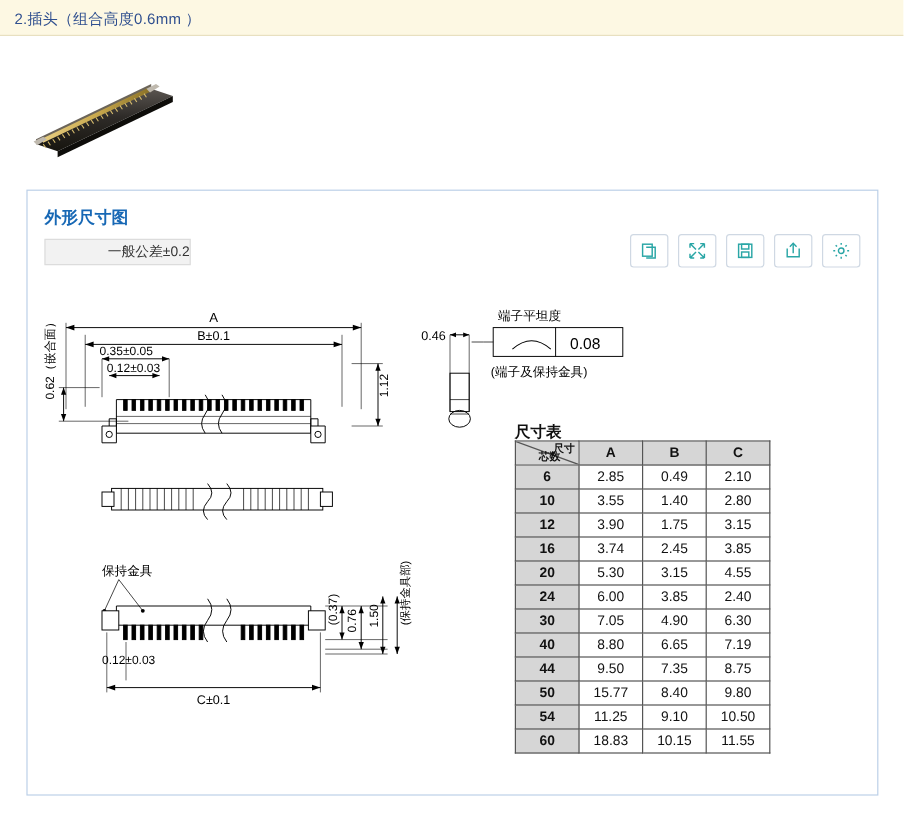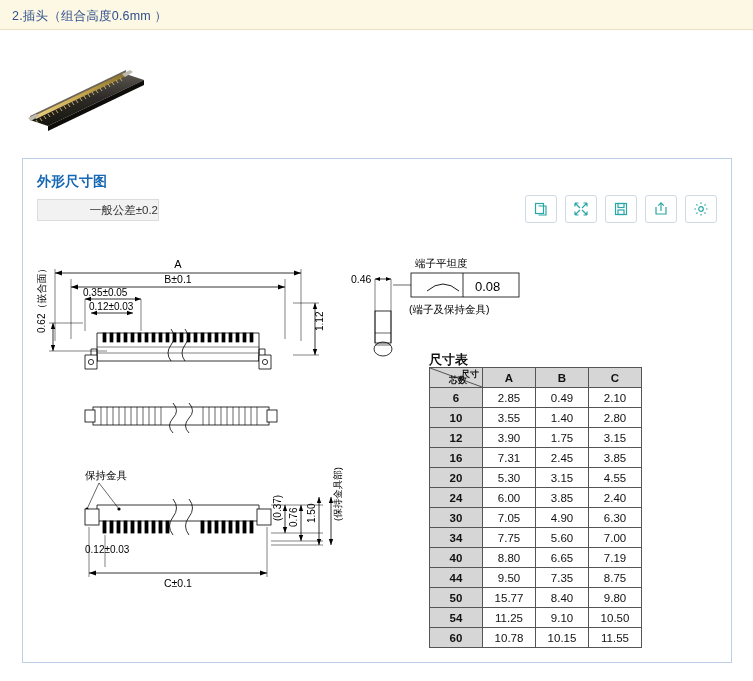--- a/index.html
+++ b/index.html
@@ -490,21 +490,21 @@
         <td>2.80</td>
       </tr>
       <tr>
         <td class="rowhead">12</td>
         <td>3.90</td>
         <td>1.75</td>
         <td>3.15</td>
       </tr>
       <tr>
         <td class="rowhead">16</td>
-        <td>7.31</td>
+        <td>3.74</td>
         <td>2.45</td>
         <td>3.85</td>
       </tr>
       <tr>
         <td class="rowhead">20</td>
         <td>5.30</td>
         <td>3.15</td>
         <td>4.55</td>
       </tr>
       <tr>
@@ -513,26 +513,20 @@
         <td>3.85</td>
         <td>2.40</td>
       </tr>
       <tr>
         <td class="rowhead">30</td>
         <td>7.05</td>
         <td>4.90</td>
         <td>6.30</td>
       </tr>
       <tr>
-        <td class="rowhead">34</td>
-        <td>7.75</td>
-        <td>5.60</td>
-        <td>7.00</td>
-      </tr>
-      <tr>
         <td class="rowhead">40</td>
         <td>8.80</td>
         <td>6.65</td>
         <td>7.19</td>
       </tr>
       <tr>
         <td class="rowhead">44</td>
         <td>9.50</td>
         <td>7.35</td>
         <td>8.75</td>
@@ -544,20 +538,20 @@
         <td>9.80</td>
       </tr>
       <tr>
         <td class="rowhead">54</td>
         <td>11.25</td>
         <td>9.10</td>
         <td>10.50</td>
       </tr>
       <tr>
         <td class="rowhead">60</td>
-        <td>10.78</td>
+        <td>18.83</td>
         <td>10.15</td>
         <td>11.55</td>
       </tr>
     </tbody>
   </table>
 
 </div>
 
 </body></html>

